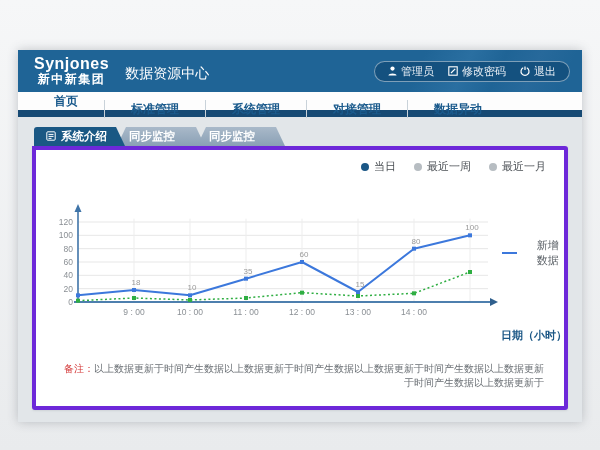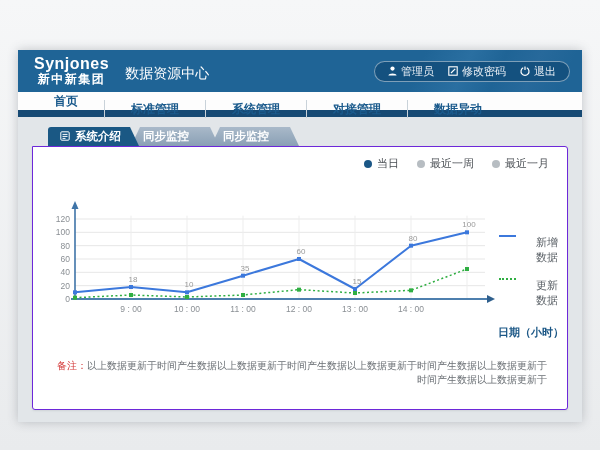--- a/index.html
+++ b/index.html
@@ -22,44 +22,44 @@
   .u-item svg { display:block; }
 
   
   .nav { height:18px; background:#fdfdfd; display:flex; align-items:center; padding:0 10px; }
   .nav-item { font-size:12px; font-weight:bold; color:#1a5a8c; padding:0 26px; cursor:pointer; line-height:18px; }
   .nav-item + .nav-item { border-left:1px solid #c9d2d9;margin-top:15px; }
   .nav-strip { height:7px; background:#174a74; }
 
   
   .content { padding:10px 14px 0 14px; height:305px; }
-  .tabs { display:flex; align-items:flex-end; height:19px; margin-left:16px; }
+  .tabs { display:flex; align-items:flex-end; height:19px; margin-left:2px; }
   .tab { height:19px; min-width:88px; padding:0 18px 0 12px; display:flex; align-items:center; gap:5px;
          color:#fff; font-size:11.5px; font-weight:bold; cursor:pointer; margin-right:-8px;
          background:linear-gradient(#a9b9c9,#8aa0b5);
          clip-path:polygon(9px 0, calc(100% - 9px) 0, 100% 100%, 0 100%); }
   .tab.active { background:#1a5884; z-index:2; clip-path:polygon(0 0, calc(100% - 9px) 0, 100% 100%, 0 100%);
                 border-top-left-radius:3px; }
   .tab .tab-icon { display:none; }
   .tab.active .tab-icon { display:block; }
 
-  .panel { position:relative; background:#fff; border:1px solid #6d28d9; border-radius:0 3px 3px 3px;
+  .panel { position:relative; background:#fff; border:4px solid #6d28d9; border-radius:0 3px 3px 3px;
            height:264px; box-shadow:0 1px 2px rgba(120,130,140,.18); }
 
   .radio-row { position:absolute; top:9px; right:18px; display:flex; gap:18px; }
   .radio { display:flex; align-items:center; gap:5px; cursor:pointer; font-size:11px; color:#4a4f54; }
   .radio .dot { width:8px; height:8px; border-radius:50%; background:#b7bdc2; }
   .radio.sel .dot { background:#1b5786; }
 
   .y-title { position:absolute; left:10px; top:27px; font-size:11px; font-weight:bold; color:#1b5786; }
   .chart-wrap { position:absolute; left:12px; top:44px; }
   .x-title { position:absolute; left:465px; top:158px; font-size:11px; font-weight:bold; color:#1b5786; white-space:nowrap;margin-top:20px; }
 
   .series-legend { position:absolute; left:466px; top:88px; display:flex; flex-direction:column; gap:13px; }
-  .lg-row { display:flex; align-items:flex-start; gap:20px; }
+  .lg-row { display:flex; align-items:center; gap:20px; }
   .lg-line { width:24px; border-top:2px solid #3c78dc; }
   .lg-label { font-size:11px; color:#5a6066; }
 
   .note { position:absolute; left:0; right:0; top:212px; text-align:right; font-size:10px; color:#6b7075; padding:0 20px; }
   .note-prefix { color:#d43b3b; }
 </style>
 </head>
 <body>
 
 <div class="stage">
@@ -209,24 +209,20 @@
             </svg>
         </div>
 
         <div class="x-title">日期（小时）</div>
 
         <div class="series-legend">
           <div class="lg-row">
             <span class="lg-line" style="border-top-color: rgb(60, 120, 220); border-top-style: solid;"></span>
             <span class="lg-label">新增数据</span>
           </div>
-          <div class="lg-row">
-            <span class="lg-line" style="border-top-color: rgb(47, 174, 66); border-top-style: dotted;"></span>
-            <span class="lg-label">更新数据</span>
-          </div>
         </div>
 
         <div class="note">
           <span class="note-prefix">备注：</span><span>以上数据更新于时间产生数据以上数据更新于时间产生数据以上数据更新于时间产生数据以上数据更新于时间产生数据以上数据更新于</span>
         </div>
       </div>
     </div>
 
   </div>
 </div>

